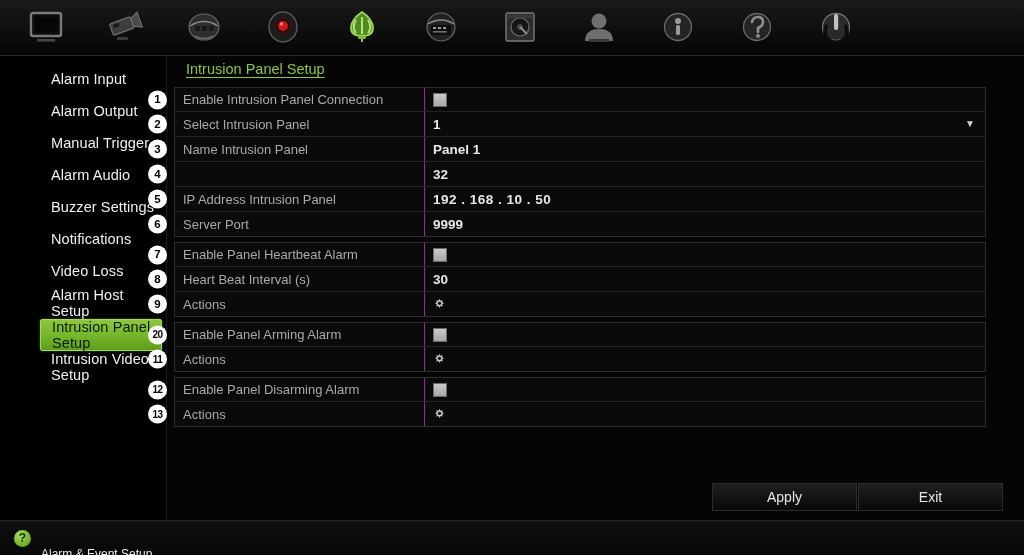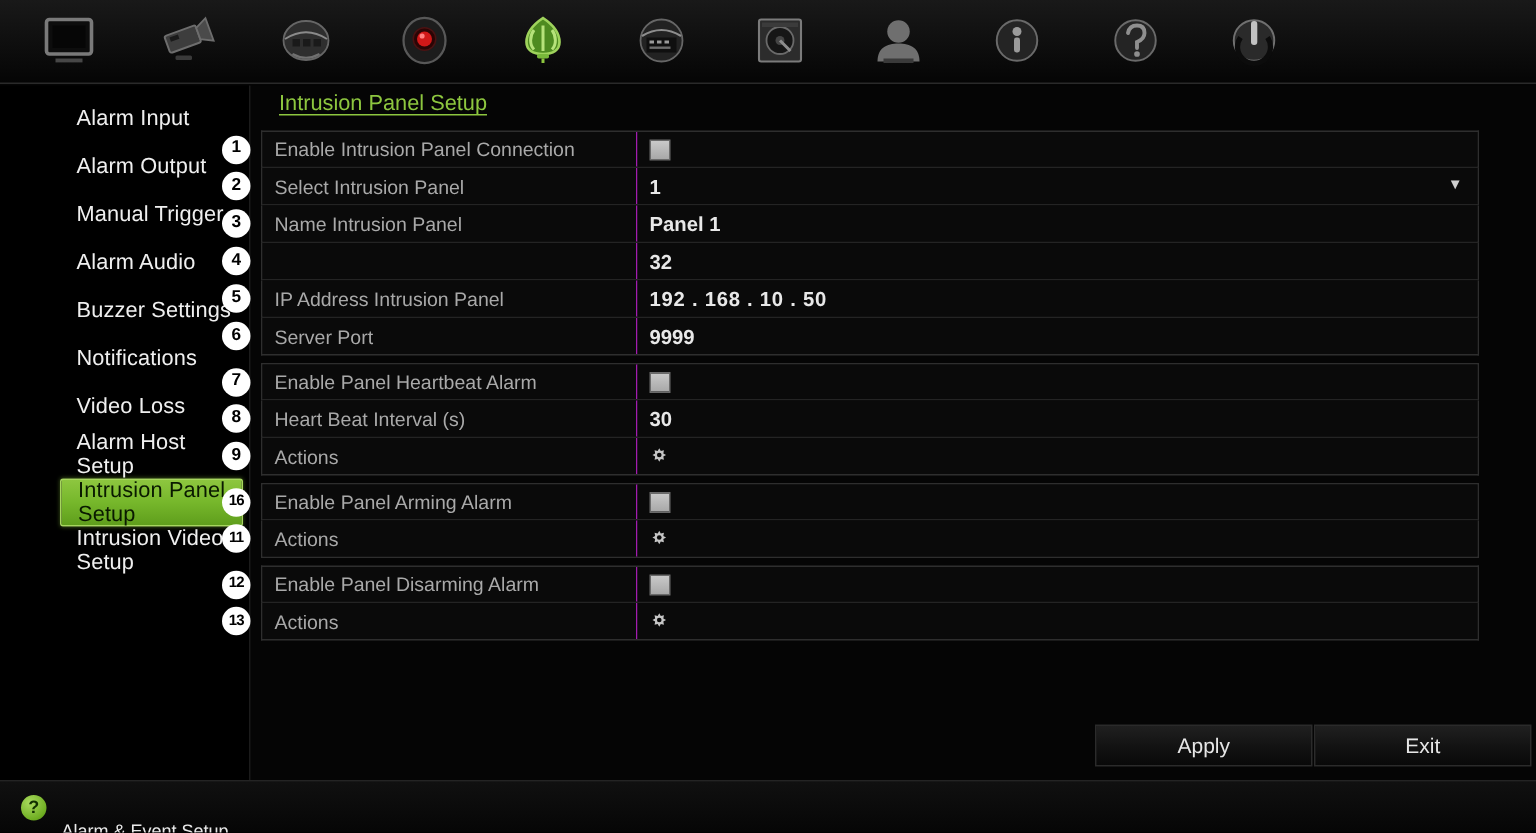--- a/index.html
+++ b/index.html
@@ -152,21 +152,21 @@
     right: 10px; top: 50%;
     transform: translateY(-50%);
     color: #cfcfcf;
     font-size: 10px;
     line-height: 1;
   }
   .ip { letter-spacing: .5px; }
 
   
   #footer-btns {
-    position: absolute; left: 730px; top: 483px;
+    position: absolute; left: 712px; top: 483px;
     width: 291px; height: 28px;
     display: flex;
   }
   .fbtn {
     flex: 1 1 0;
     height: 28px;
     background: linear-gradient(to bottom,#202020 0%,#121212 55%,#090909 100%);
     border: 1px solid #2b2b2b;
     color: #e6e6e6;
     font-size: 14px;
@@ -423,21 +423,21 @@
             <div class="cell-value">
               <span class="gear"><svg width="13" height="13" viewBox="0 0 20 20">
                   <path d="M10 1.2 L11.6 4.1 L14.8 3.4 L14.2 6.6 L17 8.2 L14.2 9.8 L14.8 13 L11.6 12.3 L10 15.2 L8.4 12.3 L5.2 13 L5.8 9.8 L3 8.2 L5.8 6.6 L5.2 3.4 L8.4 4.1 Z" fill="#c5c5c5"></path>
                   <circle cx="10" cy="8.2" r="2.4" fill="#0a0a0a"></circle>
                 </svg></span>
             </div>
           </div>
         </div>
         <div class="group">
           <div class="row">
-            <div class="badge wide">16</div>
+            <div class="badge wide">20</div>
             <div class="cell-label">Enable Panel Arming Alarm</div>
             <div class="cell-value">
               <span class="checkbox"></span>
             </div>
           </div>
           <div class="row">
             <div class="badge wide">11</div>
             <div class="cell-label">Actions</div>
             <div class="cell-value">
               <span class="gear"><svg width="13" height="13" viewBox="0 0 20 20">

